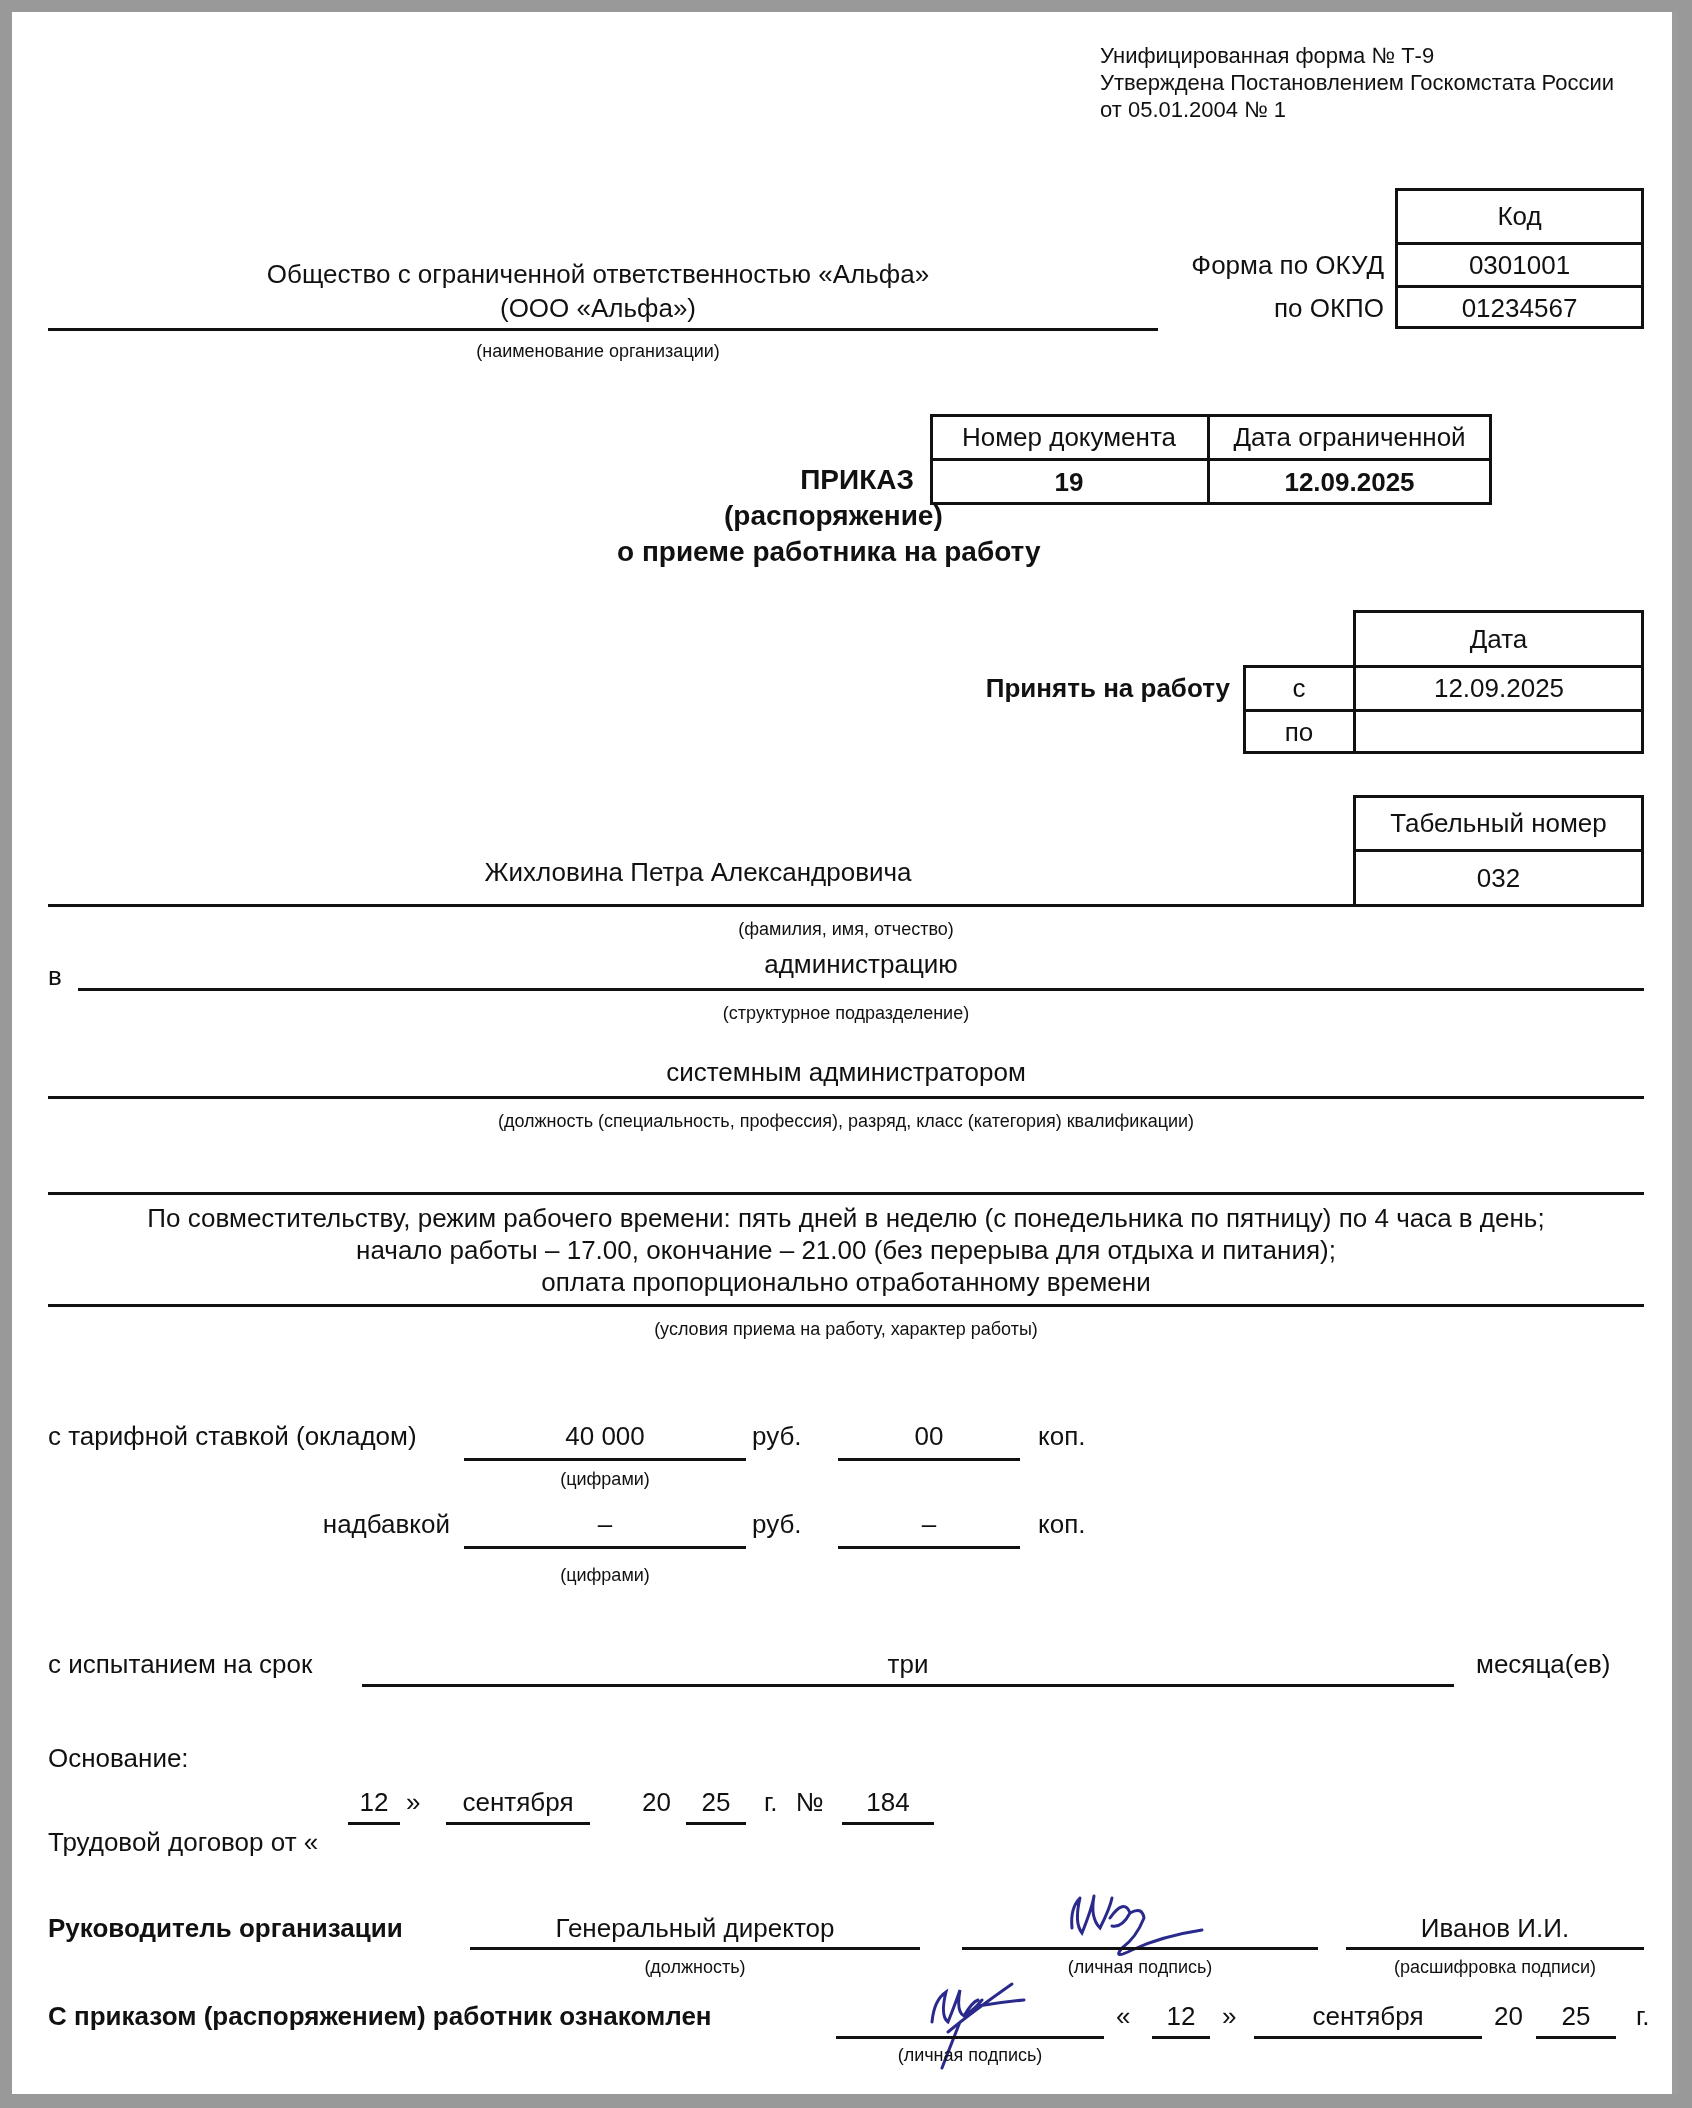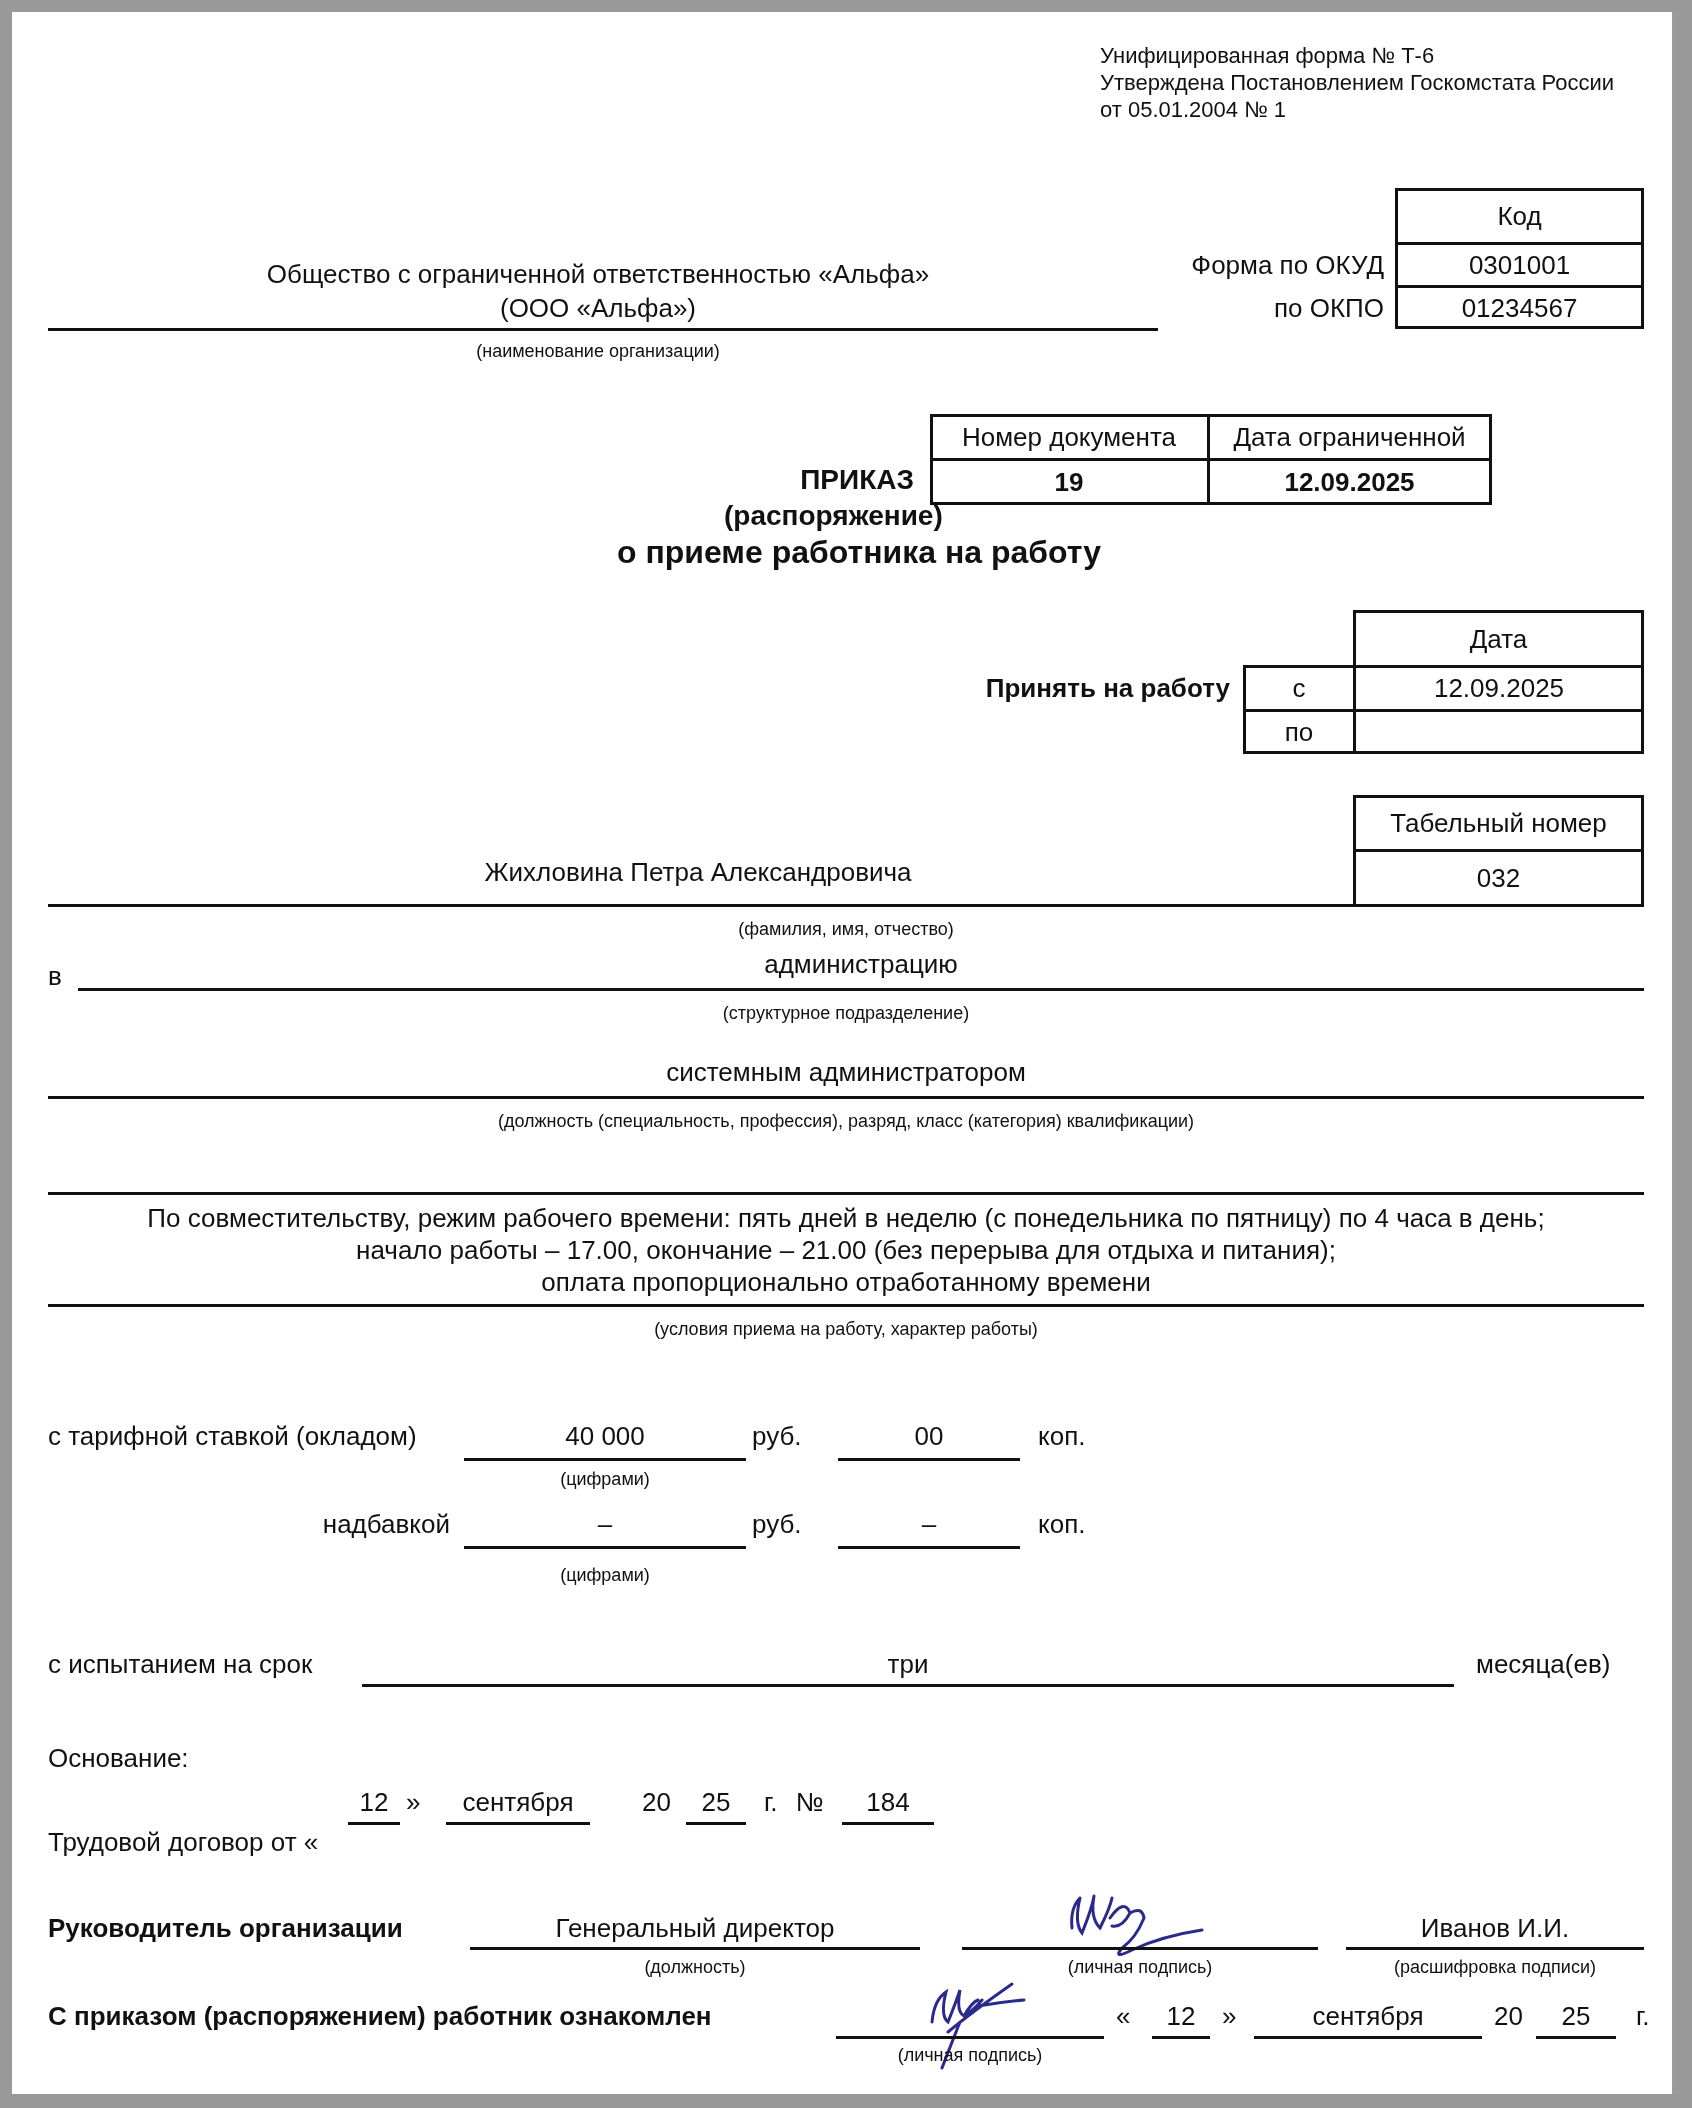--- a/index.html
+++ b/index.html
@@ -30,21 +30,21 @@
   .vline { position: absolute; width: 0; border-left: 3px solid #111; }
   .hline { position: absolute; height: 0; border-top: 3px solid #111; }
   .sig { position: absolute; }
 </style>
 </head>
 <body>
 
 <div class="page">
 
   <div class="abs t-sm" style="left:1088px; top:30px; font-size:22px; line-height:27px;">
-    <div>Унифицированная форма № Т-6</div>
+    <div>Унифицированная форма № Т-9</div>
     <div>Утверждена Постановлением Госкомстата России</div>
     <div>от 05.01.2004 № 1</div>
   </div>
 
   <div>
     <div class="box" style="left:1383px; top:176px; width:249px; height:141px;"></div>
     <div class="hline" style="left:1383px; top:230px; width:249px;"></div>
     <div class="hline" style="left:1383px; top:273px; width:249px;"></div>
     <div class="cell" style="left:1383px; top:176px; width:249px; height:56px;">Код</div>
     <div class="cell" style="left:1383px; top:232px; width:249px; height:42px;">0301001</div>
@@ -63,21 +63,21 @@
     <div class="hline" style="left:918px; top:446px; width:562px;"></div>
     <div class="vline" style="left:1195px; top:402px; height:91px;"></div>
     <div class="cell" style="left:918px; top:404px; width:278px; height:42px;">Номер документа</div>
     <div class="cell" style="left:1197px; top:404px; width:281px; height:42px;">Дата ограниченной</div>
     <div class="cell b" style="left:918px; top:449px; width:278px; height:42px;">19</div>
     <div class="cell b" style="left:1197px; top:449px; width:281px; height:42px;">12.09.2025</div>
   </div>
 
   <div class="abs t b r" style="left:600px; top:452px; width:302px; font-size:28px;">ПРИКАЗ</div>
   <div class="abs t b" style="left:712px; top:488px; font-size:28px;">(распоряжение)</div>
-  <div class="abs t b" style="left:605px; top:524px; font-size:32px;">о приеме работника на работу</div>
+  <div class="abs t b" style="left:605px; top:524px; font-size:28px;">о приеме работника на работу</div>
 
   <div>
     <div class="box" style="left:1341px; top:598px; width:291px; height:58px; border-bottom:none;"></div>
     <div class="box" style="left:1231px; top:653px; width:401px; height:89px;"></div>
     <div class="hline" style="left:1231px; top:697px; width:401px;"></div>
     <div class="vline" style="left:1341px; top:653px; height:89px;"></div>
     <div class="cell" style="left:1341px; top:600px; width:291px; height:54px;">Дата</div>
     <div class="cell" style="left:1233px; top:656px; width:108px; height:41px;">с</div>
     <div class="cell" style="left:1344px; top:656px; width:286px; height:41px;">12.09.2025</div>
     <div class="cell" style="left:1233px; top:700px; width:108px; height:40px;">по</div>

